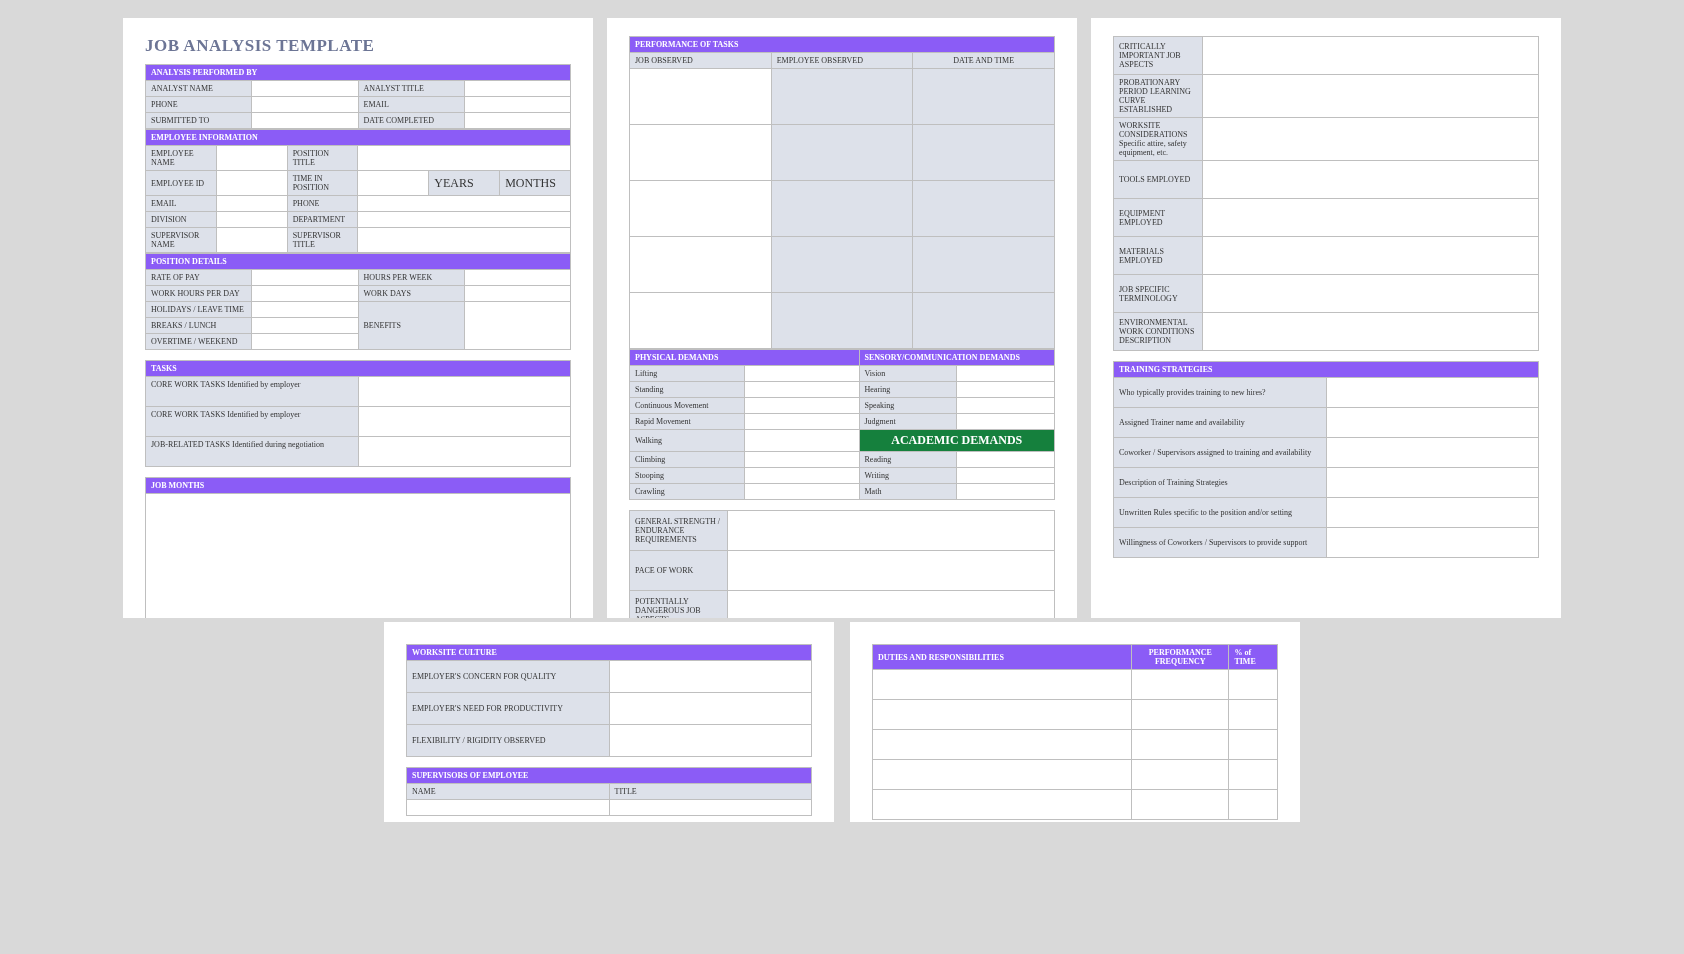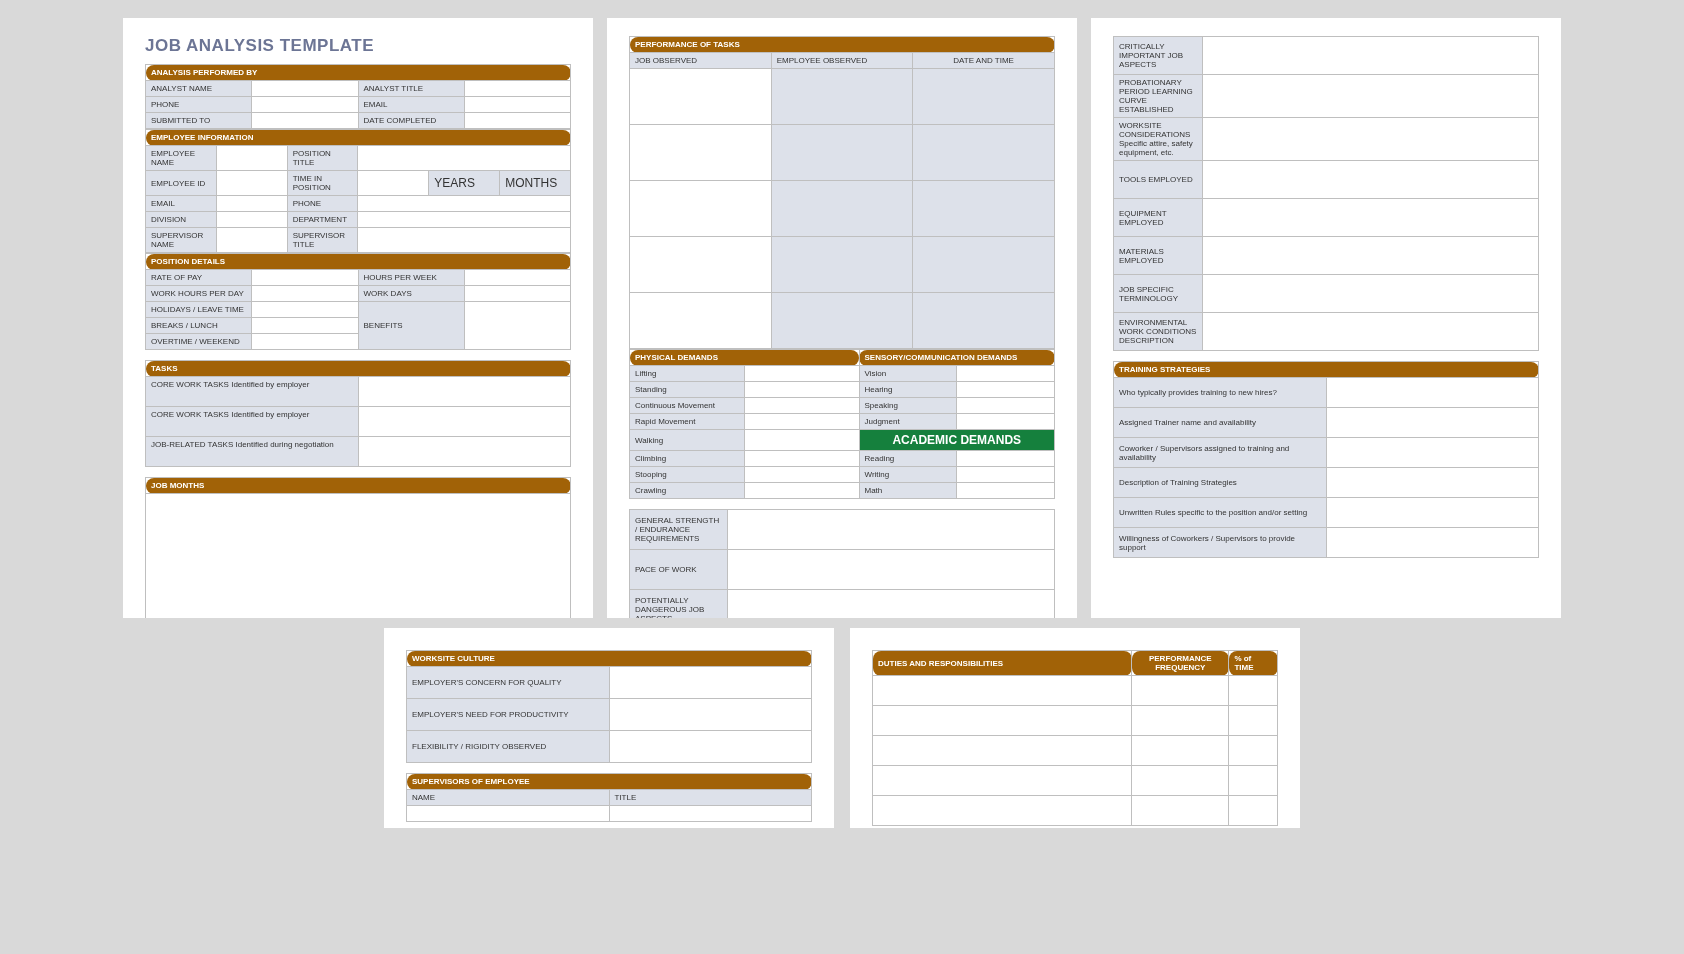--- a/index.html
+++ b/index.html
@@ -4,40 +4,41 @@
 <style>
   * { box-sizing: border-box; margin: 0; padding: 0; }
   body {
     background: #d9d9d9;
     font-family: Arial, Helvetica, sans-serif;
     font-size: 9px;
     color: #333;
     padding: 18px;
   }
   .pages-row1 { display: flex; gap: 14px; justify-content: center; }
-  .pages-row2 { display: flex; gap: 16px; justify-content: center; margin-top: 10px; }
+  .pages-row2 { display: flex; gap: 16px; justify-content: center; margin-top: 4px; }
   .page {
     background: #fff;
     width: 470px;
     height: 600px;
     padding: 18px 22px;
     overflow: hidden;
+    font-family: Liberation Serif, serif;
   }
   .page-narrow { width: 450px; height: 200px; padding-top: 22px; }
   .title {
     color: #6c7595;
     font-weight: bold;
     font-size: 17px;
     letter-spacing: 0.5px;
     margin-bottom: 8px;
   }
   table { border-collapse: collapse; width: 100%; table-layout: fixed; }
   td, th { border: 1px solid #bfbfbf; padding: 3px 5px; height: 16px; vertical-align: middle; }
   .lbl { background: #dde1ea; font-size: 8px; font-weight: normal; }
-  .hdr td { background: #a16207; color: #fff; font-weight: bold; font-size: 8px; border-radius: 8px; }
+  .hdr td { background: #8b5cf6; color: #fff; font-weight: bold; font-size: 8px; }
   .tallrow td { height: 56px; vertical-align: top; }
   .midrow td { height: 30px; vertical-align: top; }
   .gap { height: 10px; }
   .big-empty { height: 130px; }
   .obs-lbl { background: #dde1ea; }
   .small { font-size: 12px; }
 </style>
 </head>
 <body>
 

